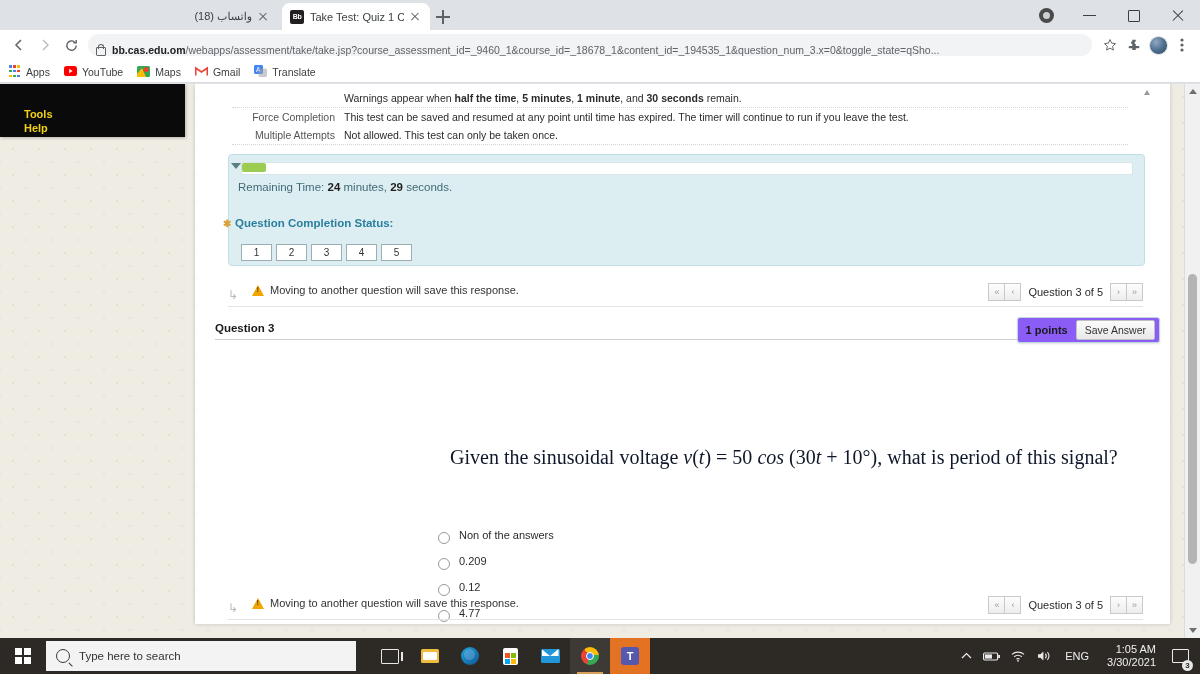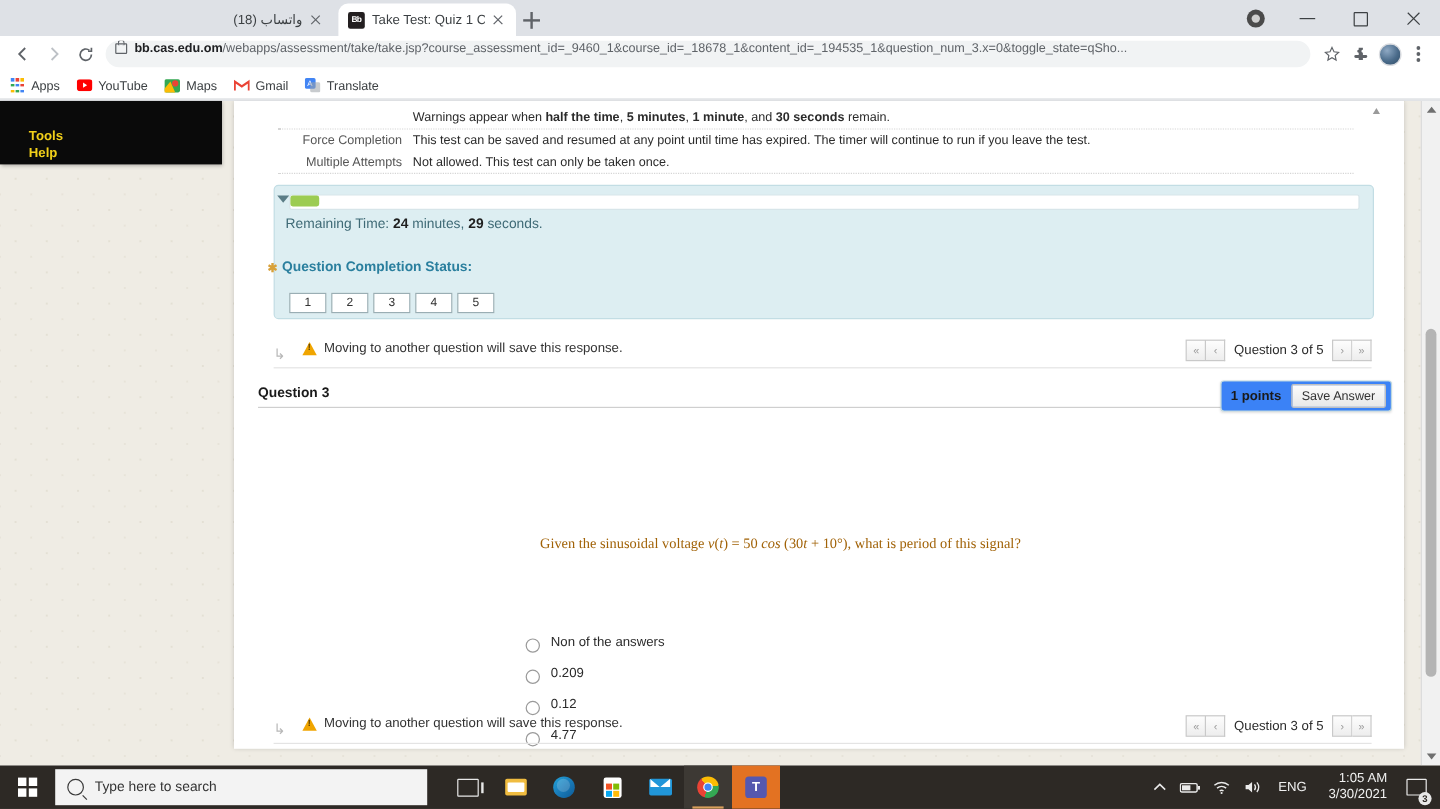--- a/index.html
+++ b/index.html
@@ -109,21 +109,21 @@
   }
   .navbtn {
     width: 26px; height: 26px; position: relative;
     flex: 0 0 auto; cursor: pointer;
     display: flex; align-items: center; justify-content: center;
   }
   .arrow-svg { display: block; }
   .omnibox {
     flex: 1 1 auto; height: 22px;
     background: #f1f3f4; border-radius: 11px;
-    display: flex; align-items: flex-start;
+    display: flex; align-items: flex-end;
     margin: 0 6px 0 4px; padding: 0 8px;
     overflow: hidden;
   }
   .lock {
     width: 8px; height: 7px; flex: 0 0 auto;
     border: 1.2px solid #5f6368; border-radius: 1px;
     margin-right: 6px; position: relative; margin-top: 2px;
   }
   .lock::before {
     content: ""; position: absolute; left: 1.3px; top: -4px;
@@ -337,39 +337,39 @@
   .qtitle {
     position: absolute; left: 0; top: 0;
     font-size: 11.5px; font-weight: bold; color: #1a1a1a;
   }
   .qtitle-hr {
     position: absolute; left: 0; top: 17px;
     width: 940px; border-bottom: 1px solid #cfcfcf;
   }
   .pointsbox {
     position: absolute; right: -5px; top: -5px;
-    height: 24px; background: #3b82f6;
+    height: 24px; background: #8b5cf6;
     border: 1px solid #bcd8e1; border-radius: 3px;
     display: flex; align-items: center; padding: 0 4px 0 8px;
     box-shadow: 0 1px 2px rgba(0,0,0,.12);
   }
   .points-label { font-size: 11px; color: #1a1a1a; font-weight: bold; margin-right: 8px; }
   .savebtn {
     background: linear-gradient(#fcfcfc, #e8e8e8);
     border: 1px solid #c0c0c0; border-radius: 2px;
     font-size: 10.5px; color: #333;
     padding: 3px 8px; cursor: pointer;
     font-family: "Liberation Sans", sans-serif;
   }
 
   
   .qbody {
     position: absolute; left: 255px; top: 362px;
     font-family: "Liberation Serif", serif;
-    font-size: 12px; color: #a16207;
+    font-size: 20px; color: #0f172a;
   }
   .qbody i { font-style: italic; }
 
   
   .options { position: absolute; left: 243px; top: 438px; }
   .opt {
     display: flex; align-items: center;
     height: 26px; cursor: pointer;
   }
   .radio {

